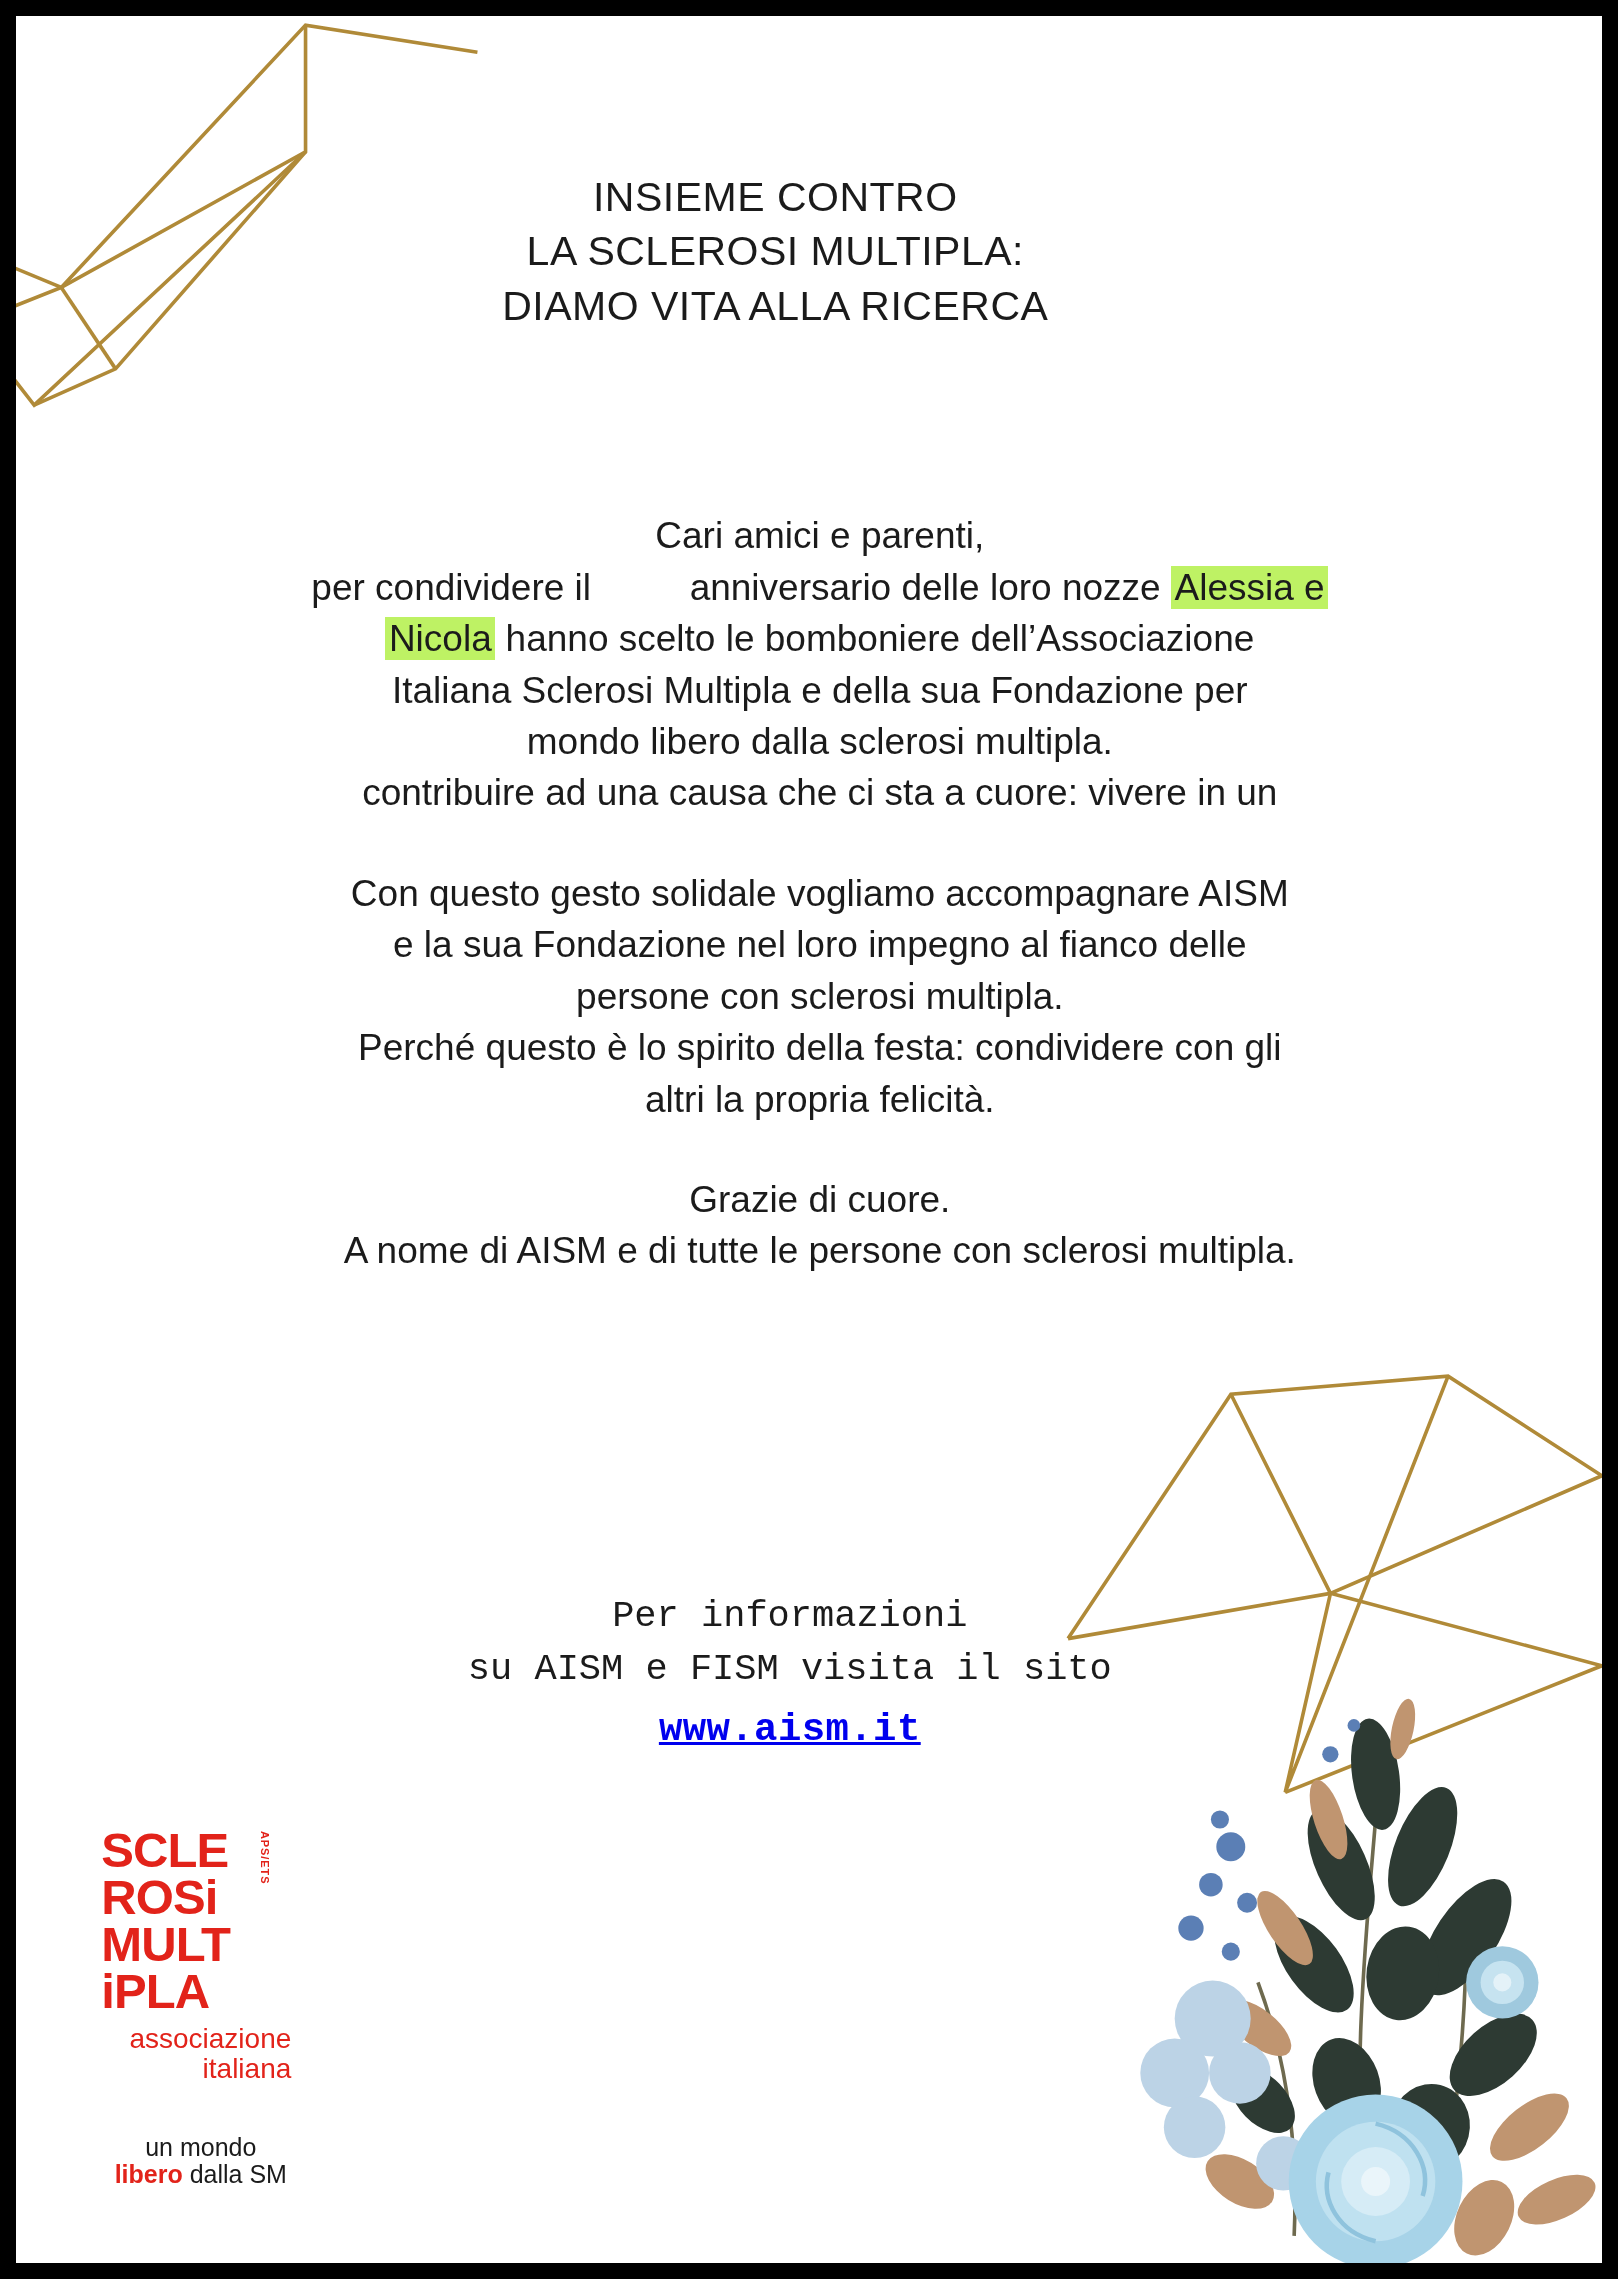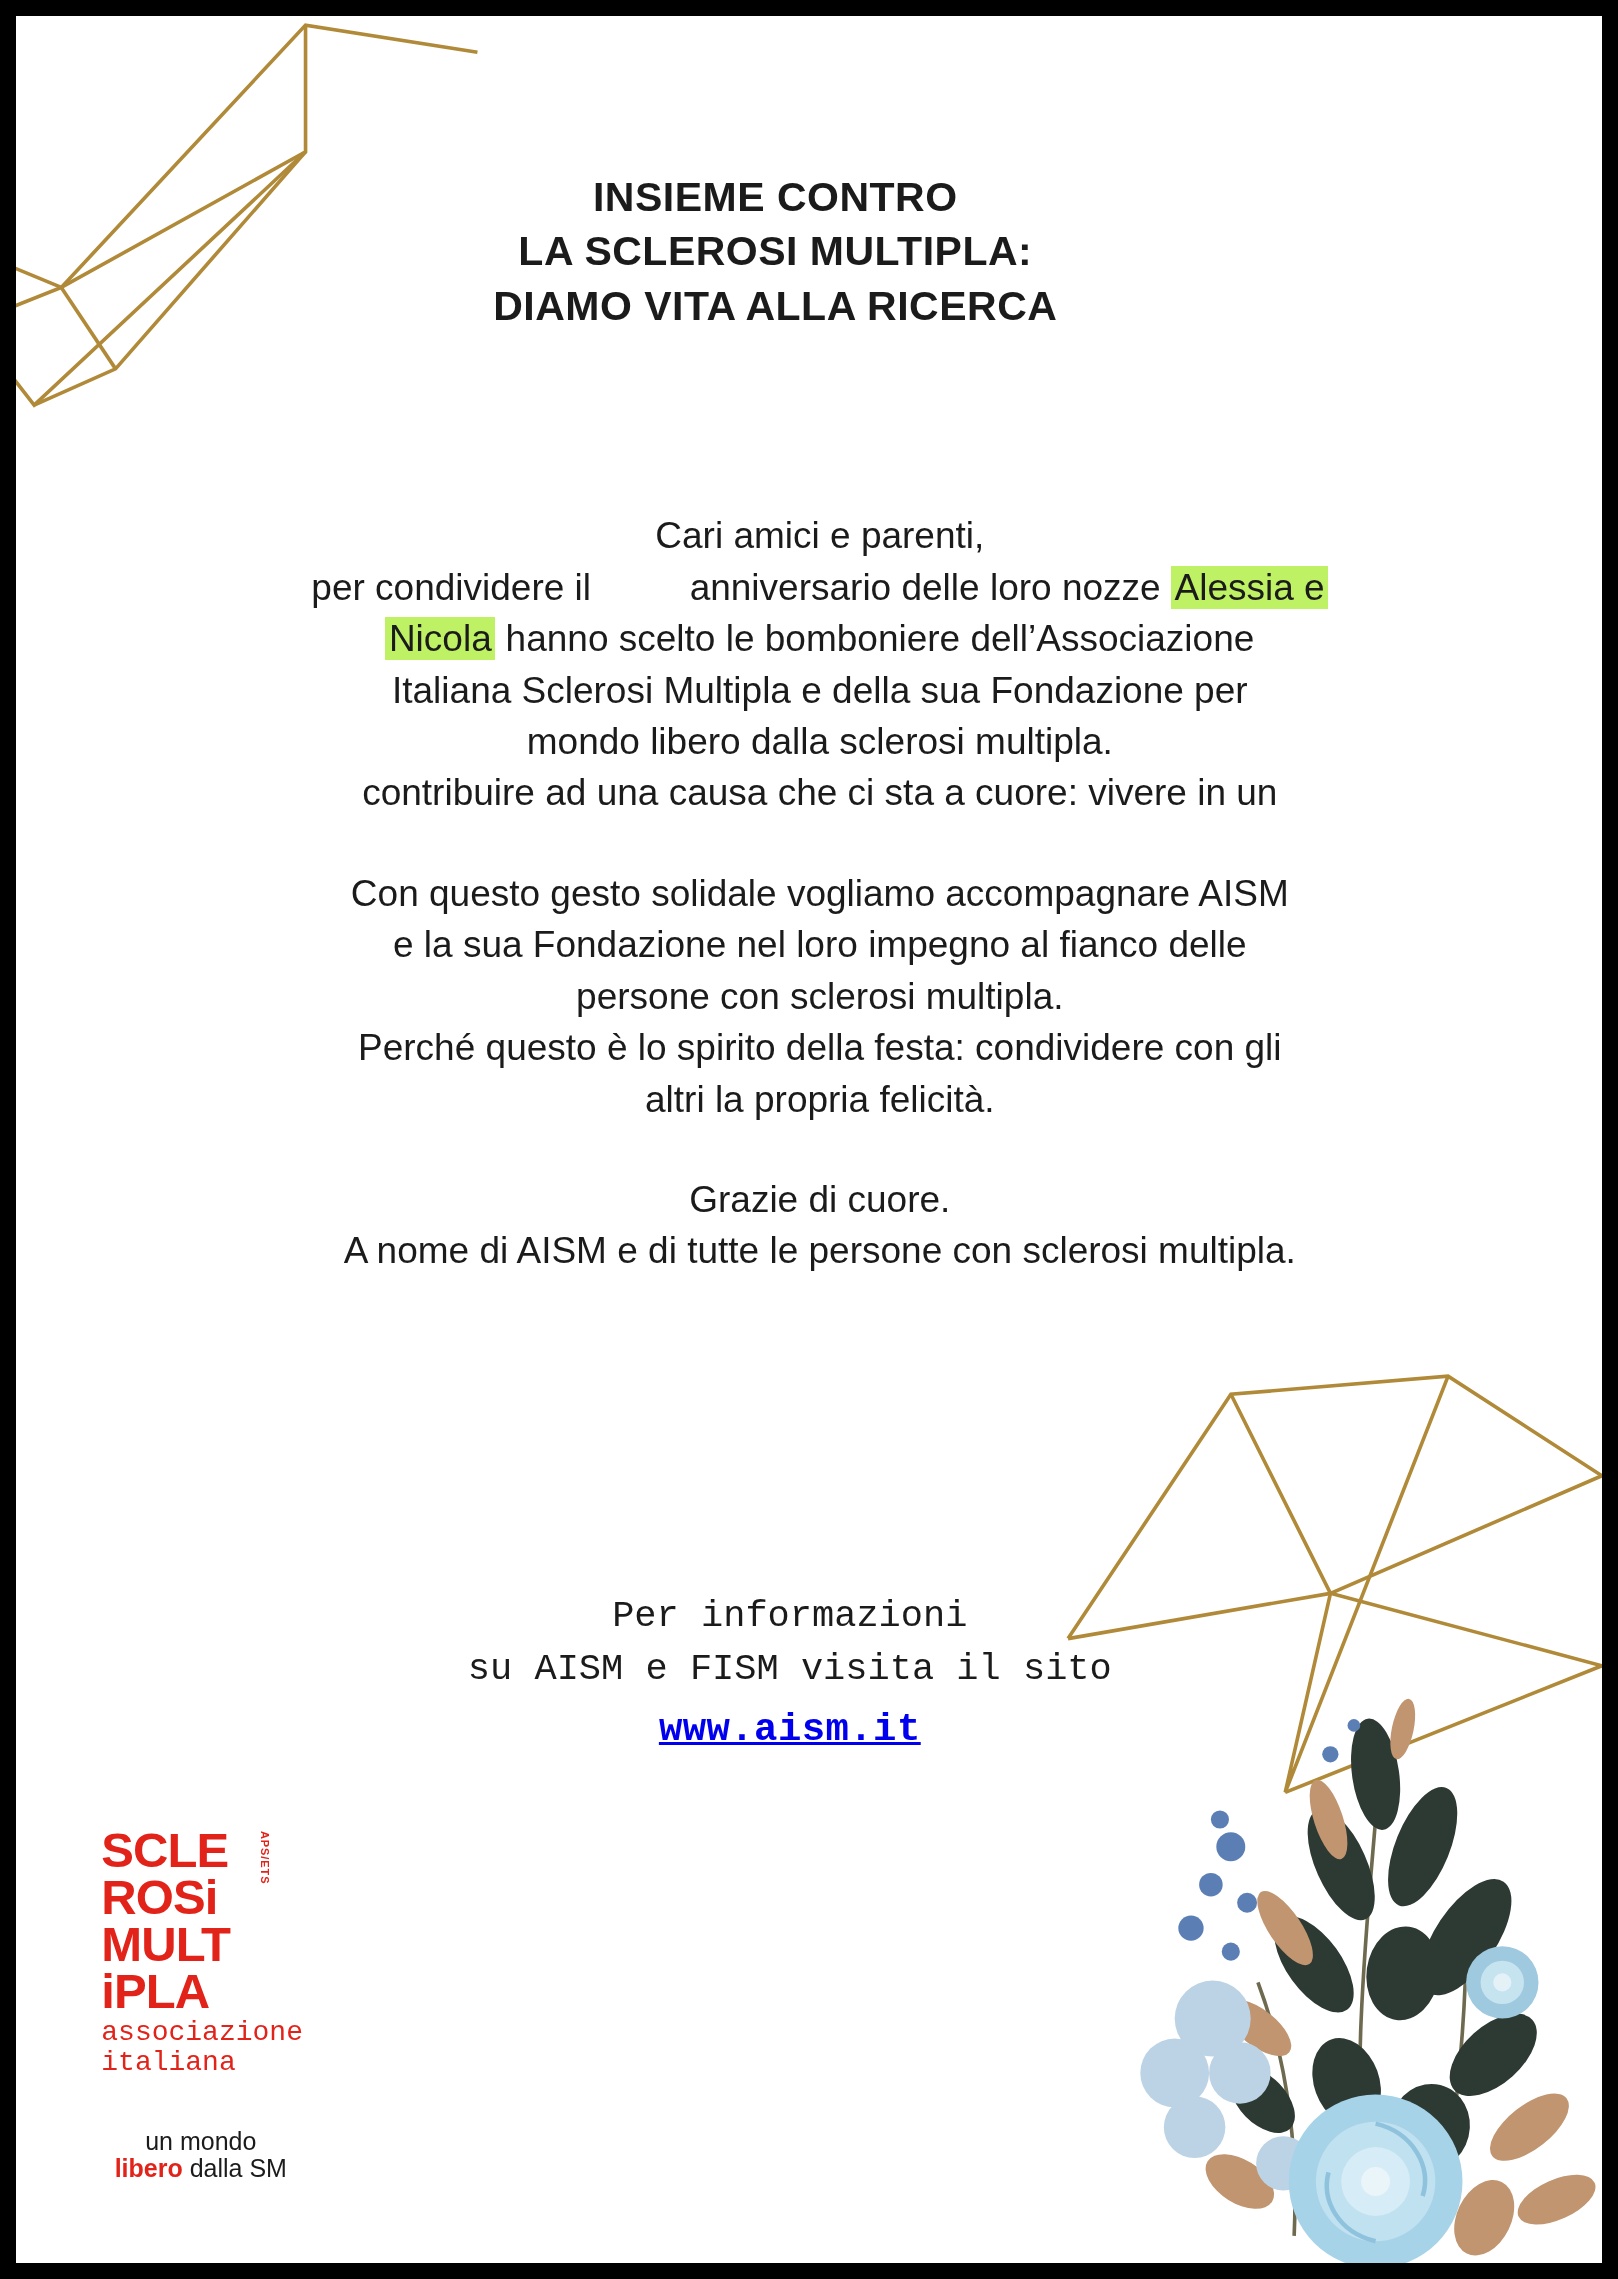--- a/index.html
+++ b/index.html
@@ -29,21 +29,21 @@
   .heading {
     position: absolute;
     left: 0;
     top: 154px;
     width: 1518px;
     text-align: center;
     color: #1b1b1b;
     font-size: 41px;
     line-height: 1.32;
     letter-spacing: 0.5px;
-    font-weight: 700;
+    font-weight: 400;
   }
   .heading div { white-space: nowrap; }
 
   
   .body-copy {
     position: absolute;
     left: 116px;
     top: 494px;
     width: 1375px;
     text-align: center;
@@ -104,24 +104,23 @@
     color: #e2231a;
     font-weight: bold;
     transform: rotate(90deg);
     transform-origin: left top;
     white-space: nowrap;
   }
   .logo .assoc {
     color: #e2231a;
     font-size: 28px;
     line-height: 1.06;
-    margin-top: 3px;
+    margin-top: 9px;
     width: 190px;
-    text-align: left;
-    font-family: Liberation Mono, monospace;
+    text-align: right;
   }
   .logo .tag {
     margin-top: 50px;
     width: 199px;
     text-align: center;
     font-size: 25px;
     line-height: 1.1;
     color: #1b1b1b;
   }
   .logo .tag .w1 { display: block; }

